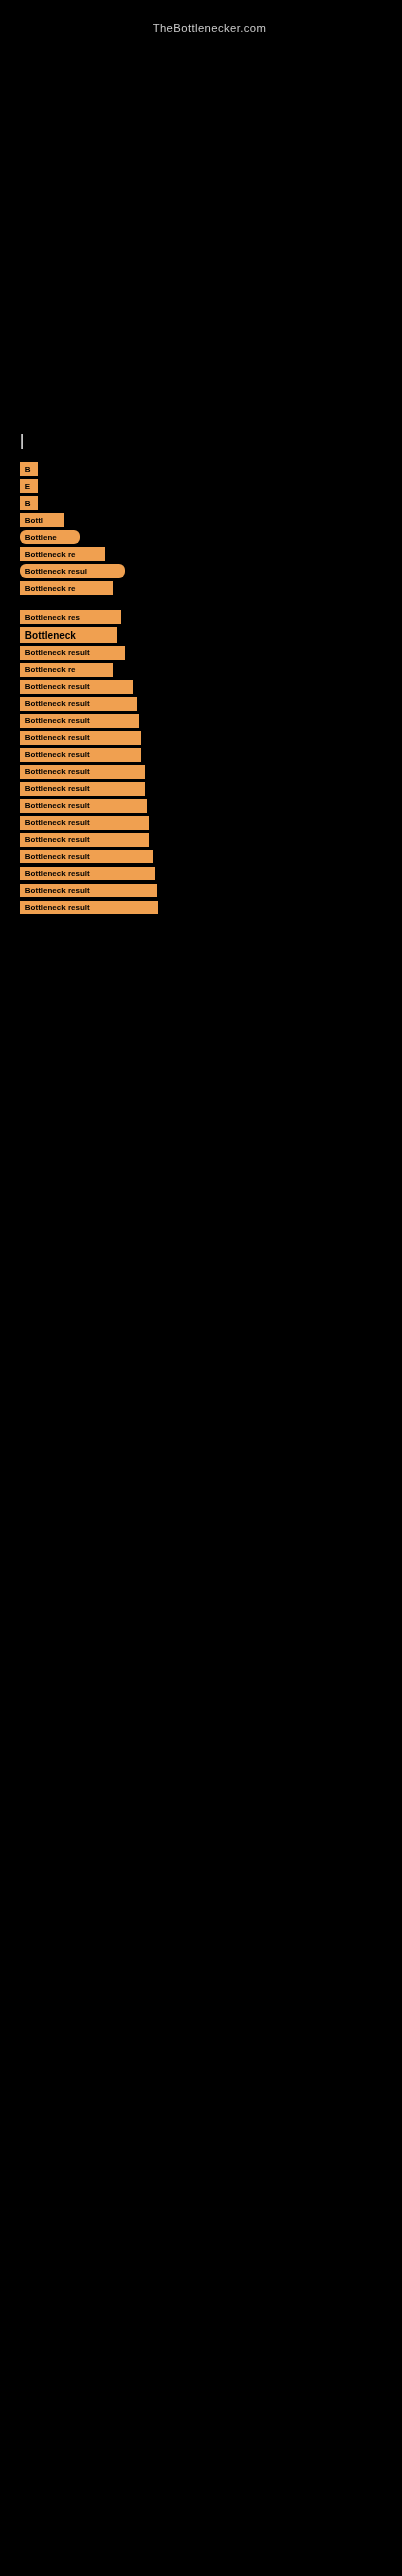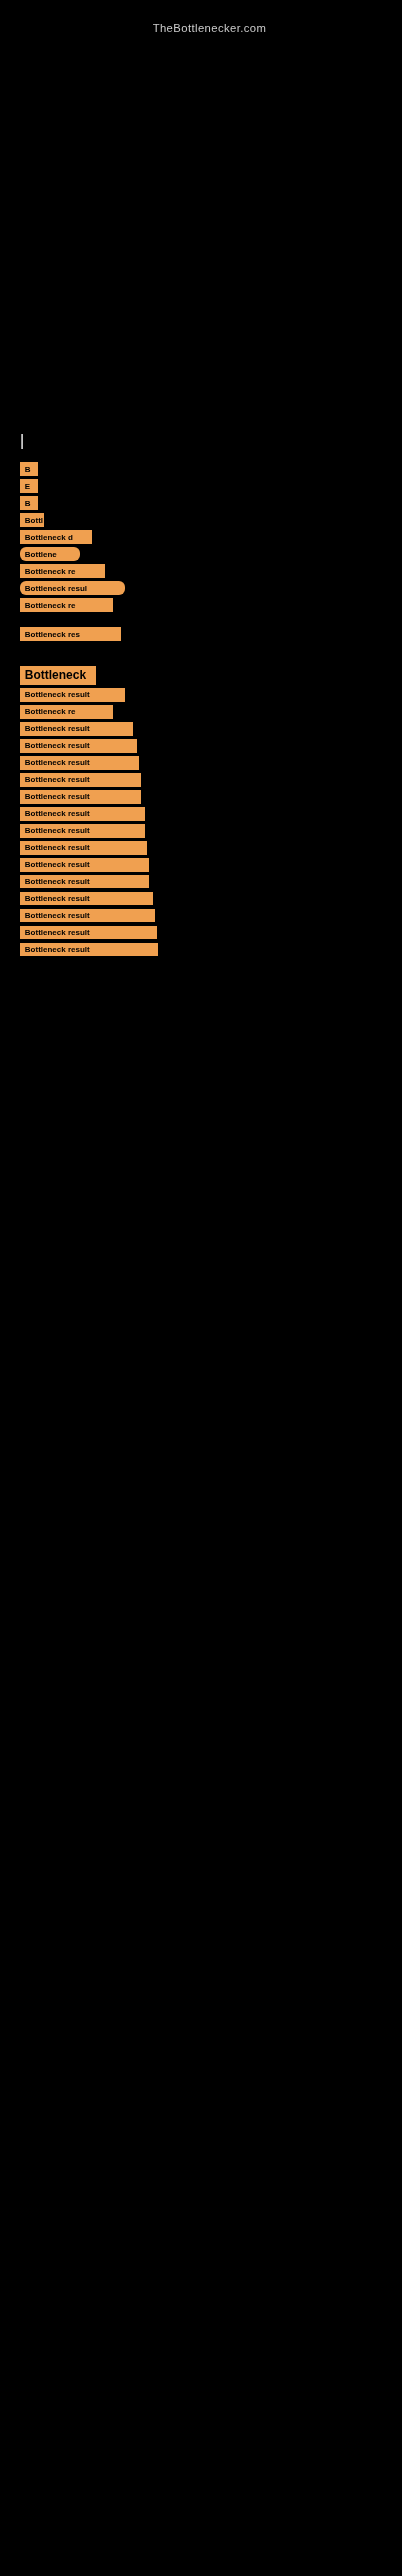--- a/index.html
+++ b/index.html
@@ -43,28 +43,28 @@
       font-weight: bold;
       padding: 2.4px 4.8px;
       white-space: nowrap;
       overflow: hidden;
       display: inline-block;
     }
     
     .row-1 .result-label { width: 17.7px; font-size: 8px; }
     .row-2 .result-label { width: 17.7px; font-size: 8px; }
     .row-3 .result-label { width: 17.7px; font-size: 8px; }
-    .row-4 .result-label { width: 24px; font-size: 8px; }
+    .row-4 .result-label { width: 44px; font-size: 8px; }
     .row-5 .result-label { width: 72px; font-size: 8px; }
     .row-6 .result-label { width: 60px; font-size: 8px; border-radius: 6px; }
     .row-7 .result-label { width: 85px; font-size: 8px; }
     .row-8 .result-label { width: 105px; font-size: 8px; border-radius: 6px; }
     .row-9 .result-label { width: 93px; font-size: 8px; }
     .row-10 .result-label { width: 101px; font-size: 8px; margin-top: 12px; }
-    .row-11 .result-label { width: 76px; font-size: 12px; margin-top: 22px; }
+    .row-11 .result-label { width: 97px; font-size: 10px; }
     .row-12 .result-label { width: 105px; font-size: 8px; }
     .row-13 .result-label { width: 93px; font-size: 8px; }
     .row-14 .result-label { width: 113px; font-size: 8px; }
     .row-15 .result-label { width: 117px; font-size: 8px; }
     .row-16 .result-label { width: 119px; font-size: 8px; }
     .row-17 .result-label { width: 121px; font-size: 8px; }
     .row-18 .result-label { width: 121px; font-size: 8px; }
     .row-19 .result-label { width: 125px; font-size: 8px; }
     .row-20 .result-label { width: 125px; font-size: 8px; }
     .row-21 .result-label { width: 127px; font-size: 8px; }
@@ -95,23 +95,20 @@
       <span class="result-label">B</span>
     </div>
     <div class="result-row row-2">
       <span class="result-label">E</span>
     </div>
     <div class="result-row row-3">
       <span class="result-label">B</span>
     </div>
     <div class="result-row row-4">
       <span class="result-label">Bottl</span>
-    </div>
-    <div class="result-row row-5">
-      <span class="result-label">Bottleneck d</span>
     </div>
     <div class="result-row row-6">
       <span class="result-label">Bottlene</span>
     </div>
     <div class="result-row row-7">
       <span class="result-label">Bottleneck re</span>
     </div>
     <div class="result-row row-8">
       <span class="result-label">Bottleneck resul</span>
     </div>

